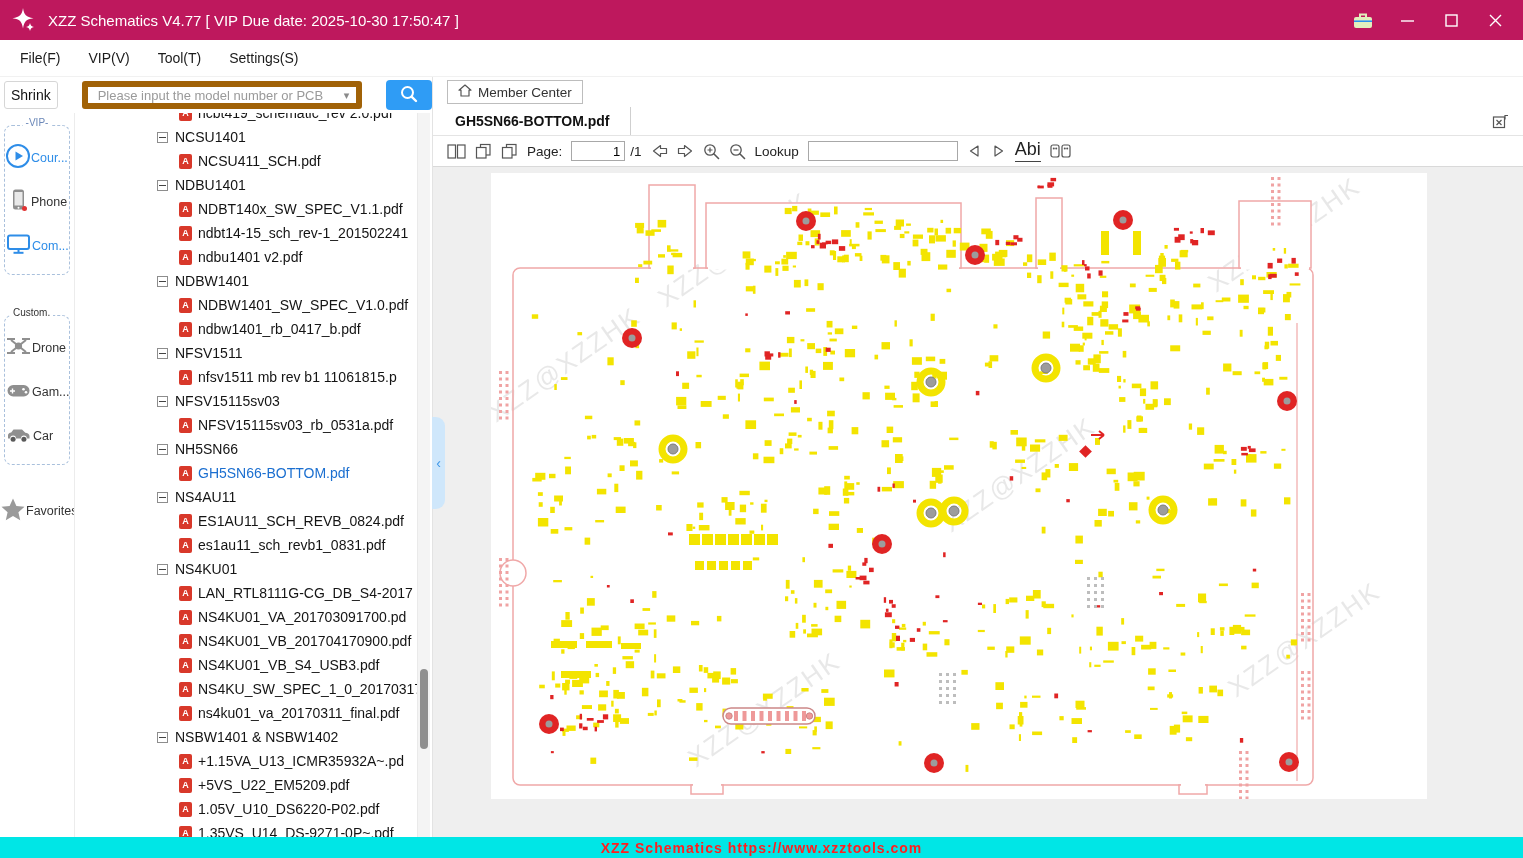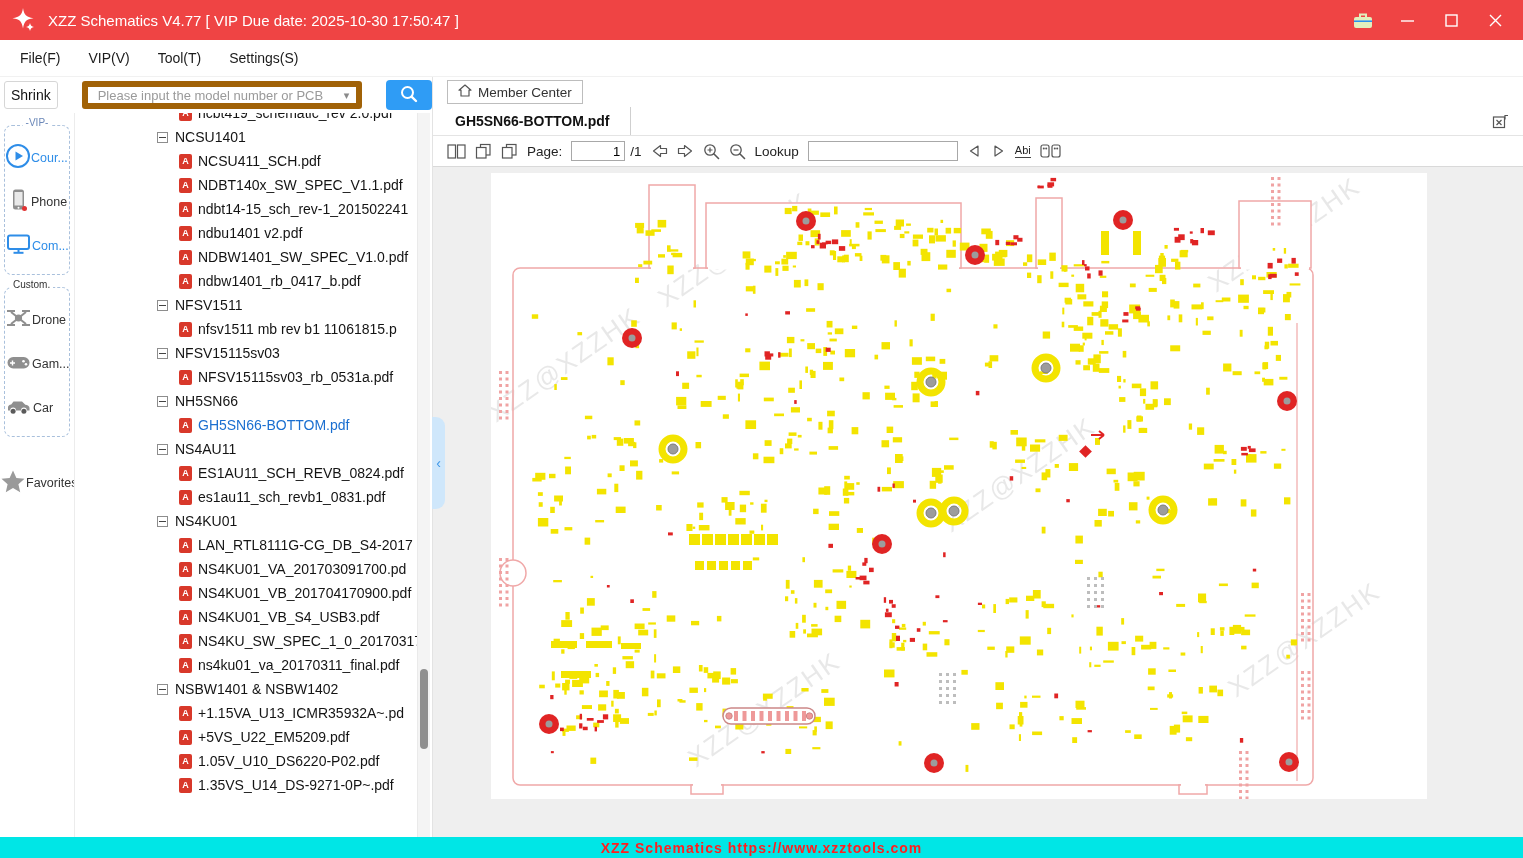--- a/index.html
+++ b/index.html
@@ -1,18 +1,18 @@
 <!DOCTYPE html>
 <html><head>
 <meta charset="utf-8">
 <style>
   html,body{margin:0;padding:0}
   body{width:1523px;height:858px;overflow:hidden;font-family:"Liberation Sans",sans-serif;background:#fff;position:relative}
   
-  .titlebar{height:40px;background:#ef4444;display:flex;align-items:center;color:#fff}
+  .titlebar{height:40px;background:#be185d;display:flex;align-items:center;color:#fff}
   .logo{margin-left:10px;display:flex}
   .title{margin-left:12px;font-size:15px}
   .win-controls{margin-left:auto;display:flex;align-items:center;gap:20px;margin-right:16px}
   .wc{width:24px;height:24px;display:flex;align-items:center;justify-content:center;font-size:15px}
   
   .menubar{height:36px;display:flex;align-items:center;background:#fff;padding-left:6px;border-bottom:1px solid #f1f1f1}
   .menu-item{padding:0 14px;font-size:14px;color:#1b1b1b}
   
   .content{display:flex;height:760px;position:relative}
   .leftcol{width:432px;flex:none;display:flex;flex-direction:column;border-right:1px solid #e3e3e3}
@@ -22,21 +22,21 @@
   .modelbox input{border:none;outline:none;flex:1;margin-left:8px;font-size:13px;color:#333;font-family:inherit;min-width:0;background:transparent}
   .modelbox input::placeholder{color:#9a9a9a}
   .caret{color:#8a8a8a;font-size:11px;margin-right:7px}
   .searchbtn{width:48px;height:30px;background:#2f9cf5;border:none;border-radius:4px;display:flex;align-items:center;justify-content:center}
   .belowsearch{flex:1;display:flex;min-height:0}
   
   .sidebar{width:75px;flex:none;border-right:1px solid #ececec;padding-top:4px;background:#fff;box-sizing:border-box}
   .dashedbox{border:1px dashed #a9c0dc;border-radius:8px;margin:8px 4px 0;position:relative;padding:16px 0 0}
   .boxlabel{position:absolute;top:-9px;background:#fff;padding:0 3px;font-size:10px;color:#333;white-space:nowrap}
   .vipbox .boxlabel{left:50%;transform:translateX(-50%);color:#6a87b8}
-  .custombox{margin-top:12px}
+  .custombox{margin-top:40px}
   .custombox .boxlabel{left:5px}
   .side-item{display:flex;flex-direction:row;align-items:center;margin-bottom:16px}
   .side-ico{height:28px;display:flex;align-items:center;justify-content:center}
   .side-label{font-size:12.5px;color:#333;margin-top:3px;max-width:70px;overflow:hidden;white-space:nowrap}
   .side-label.blue{color:#2e8de8}
   .favorites{margin-top:30px}
   
   .treepanel{flex:1;position:relative;overflow:hidden;background:#fff}
   .treeinner{margin-top:-12px}
   .tree-row{display:flex;align-items:center;height:24px;padding-left:82px;font-size:14px;color:#141414;white-space:nowrap;overflow:hidden}
@@ -52,21 +52,21 @@
   .memberrow{height:30px;flex:none;display:flex;align-items:center;padding-left:14px}
   .memberbtn{display:flex;align-items:center;gap:6px;height:24px;padding:0 10px;background:#fff;border:1px solid #bdbdbd;border-radius:0;font-size:13.5px;color:#333;font-family:inherit}
   .tabrow{height:28px;flex:none;display:flex;align-items:center;border-bottom:1px solid #e4e4e4}
   .doctab{font-weight:bold;font-size:14px;color:#111;padding:0 20px 0 22px;border-right:1px solid #cfcfcf;height:100%;display:flex;align-items:center}
   .closedoc{margin-left:auto;margin-right:14px;display:flex}
   .toolbar{height:30px;flex:none;display:flex;align-items:center;gap:9px;padding-left:14px;border-bottom:1px solid #d9d9d9;font-size:13.5px;color:#222}
   .tbico{display:flex;align-items:center}
   .pageinput{width:54px;height:20px;border:1px solid #a8a8a8;text-align:right;font-size:13px;padding-right:4px;font-family:inherit;box-sizing:border-box}
   .pagetotal{margin-left:-4px}
   .lookupinput{width:150px;height:20px;border:1px solid #a8a8a8;font-size:13px;padding:0 4px;font-family:inherit;box-sizing:border-box}
-  .abi{border-bottom:1px solid #444;font-size:11px;line-height:1.1;padding-bottom:1px;color:#222}
+  .abi{border-bottom:1px solid #444;font-size:18px;line-height:1.1;padding-bottom:1px;color:#222}
   .viewerarea{flex:1;background:#efefef;position:relative;min-height:0}
   .page{position:absolute;left:58px;top:6px;width:936px;height:626px;background:#fff}
   .handle{position:absolute;left:432px;top:340px;width:13px;height:92px;background:#cfe7fb;border-radius:0 9px 9px 0;display:flex;align-items:center;justify-content:center;color:#3f98e8;font-size:14px;z-index:5}
   
   .statusbar{height:22px;background:#00e6e6;display:flex;align-items:center;justify-content:center;font-family:Liberation Sans, sans-serif;font-weight:bold;font-size:14px;color:#ff1f1f;letter-spacing:1px}
 </style>
 </head>
 <body>
 
 <div class="titlebar">
@@ -224,31 +224,39 @@
               <span class="tlabel">ncbt419_schematic_rev 2.0.pdf</span>
             </div>
             <div class="tree-row">
               <span class="minus-box"></span>
               <span class="tlabel">NCSU1401</span>
             </div>
             <div class="tree-row pdf">
               <span class="pdf-ico">A</span>
               <span class="tlabel">NCSU411_SCH.pdf</span>
             </div>
+            <div class="tree-row">
+              <span class="minus-box"></span>
+              <span class="tlabel">NDBU1401</span>
+            </div>
             <div class="tree-row pdf">
               <span class="pdf-ico">A</span>
               <span class="tlabel">NDBT140x_SW_SPEC_V1.1.pdf</span>
             </div>
             <div class="tree-row pdf">
               <span class="pdf-ico">A</span>
               <span class="tlabel">ndbt14-15_sch_rev-1_201502241</span>
             </div>
             <div class="tree-row pdf">
               <span class="pdf-ico">A</span>
               <span class="tlabel">ndbu1401 v2.pdf</span>
+            </div>
+            <div class="tree-row">
+              <span class="minus-box"></span>
+              <span class="tlabel">NDBW1401</span>
             </div>
             <div class="tree-row pdf">
               <span class="pdf-ico">A</span>
               <span class="tlabel">NDBW1401_SW_SPEC_V1.0.pdf</span>
             </div>
             <div class="tree-row pdf">
               <span class="pdf-ico">A</span>
               <span class="tlabel">ndbw1401_rb_0417_b.pdf</span>
             </div>
             <div class="tree-row">

